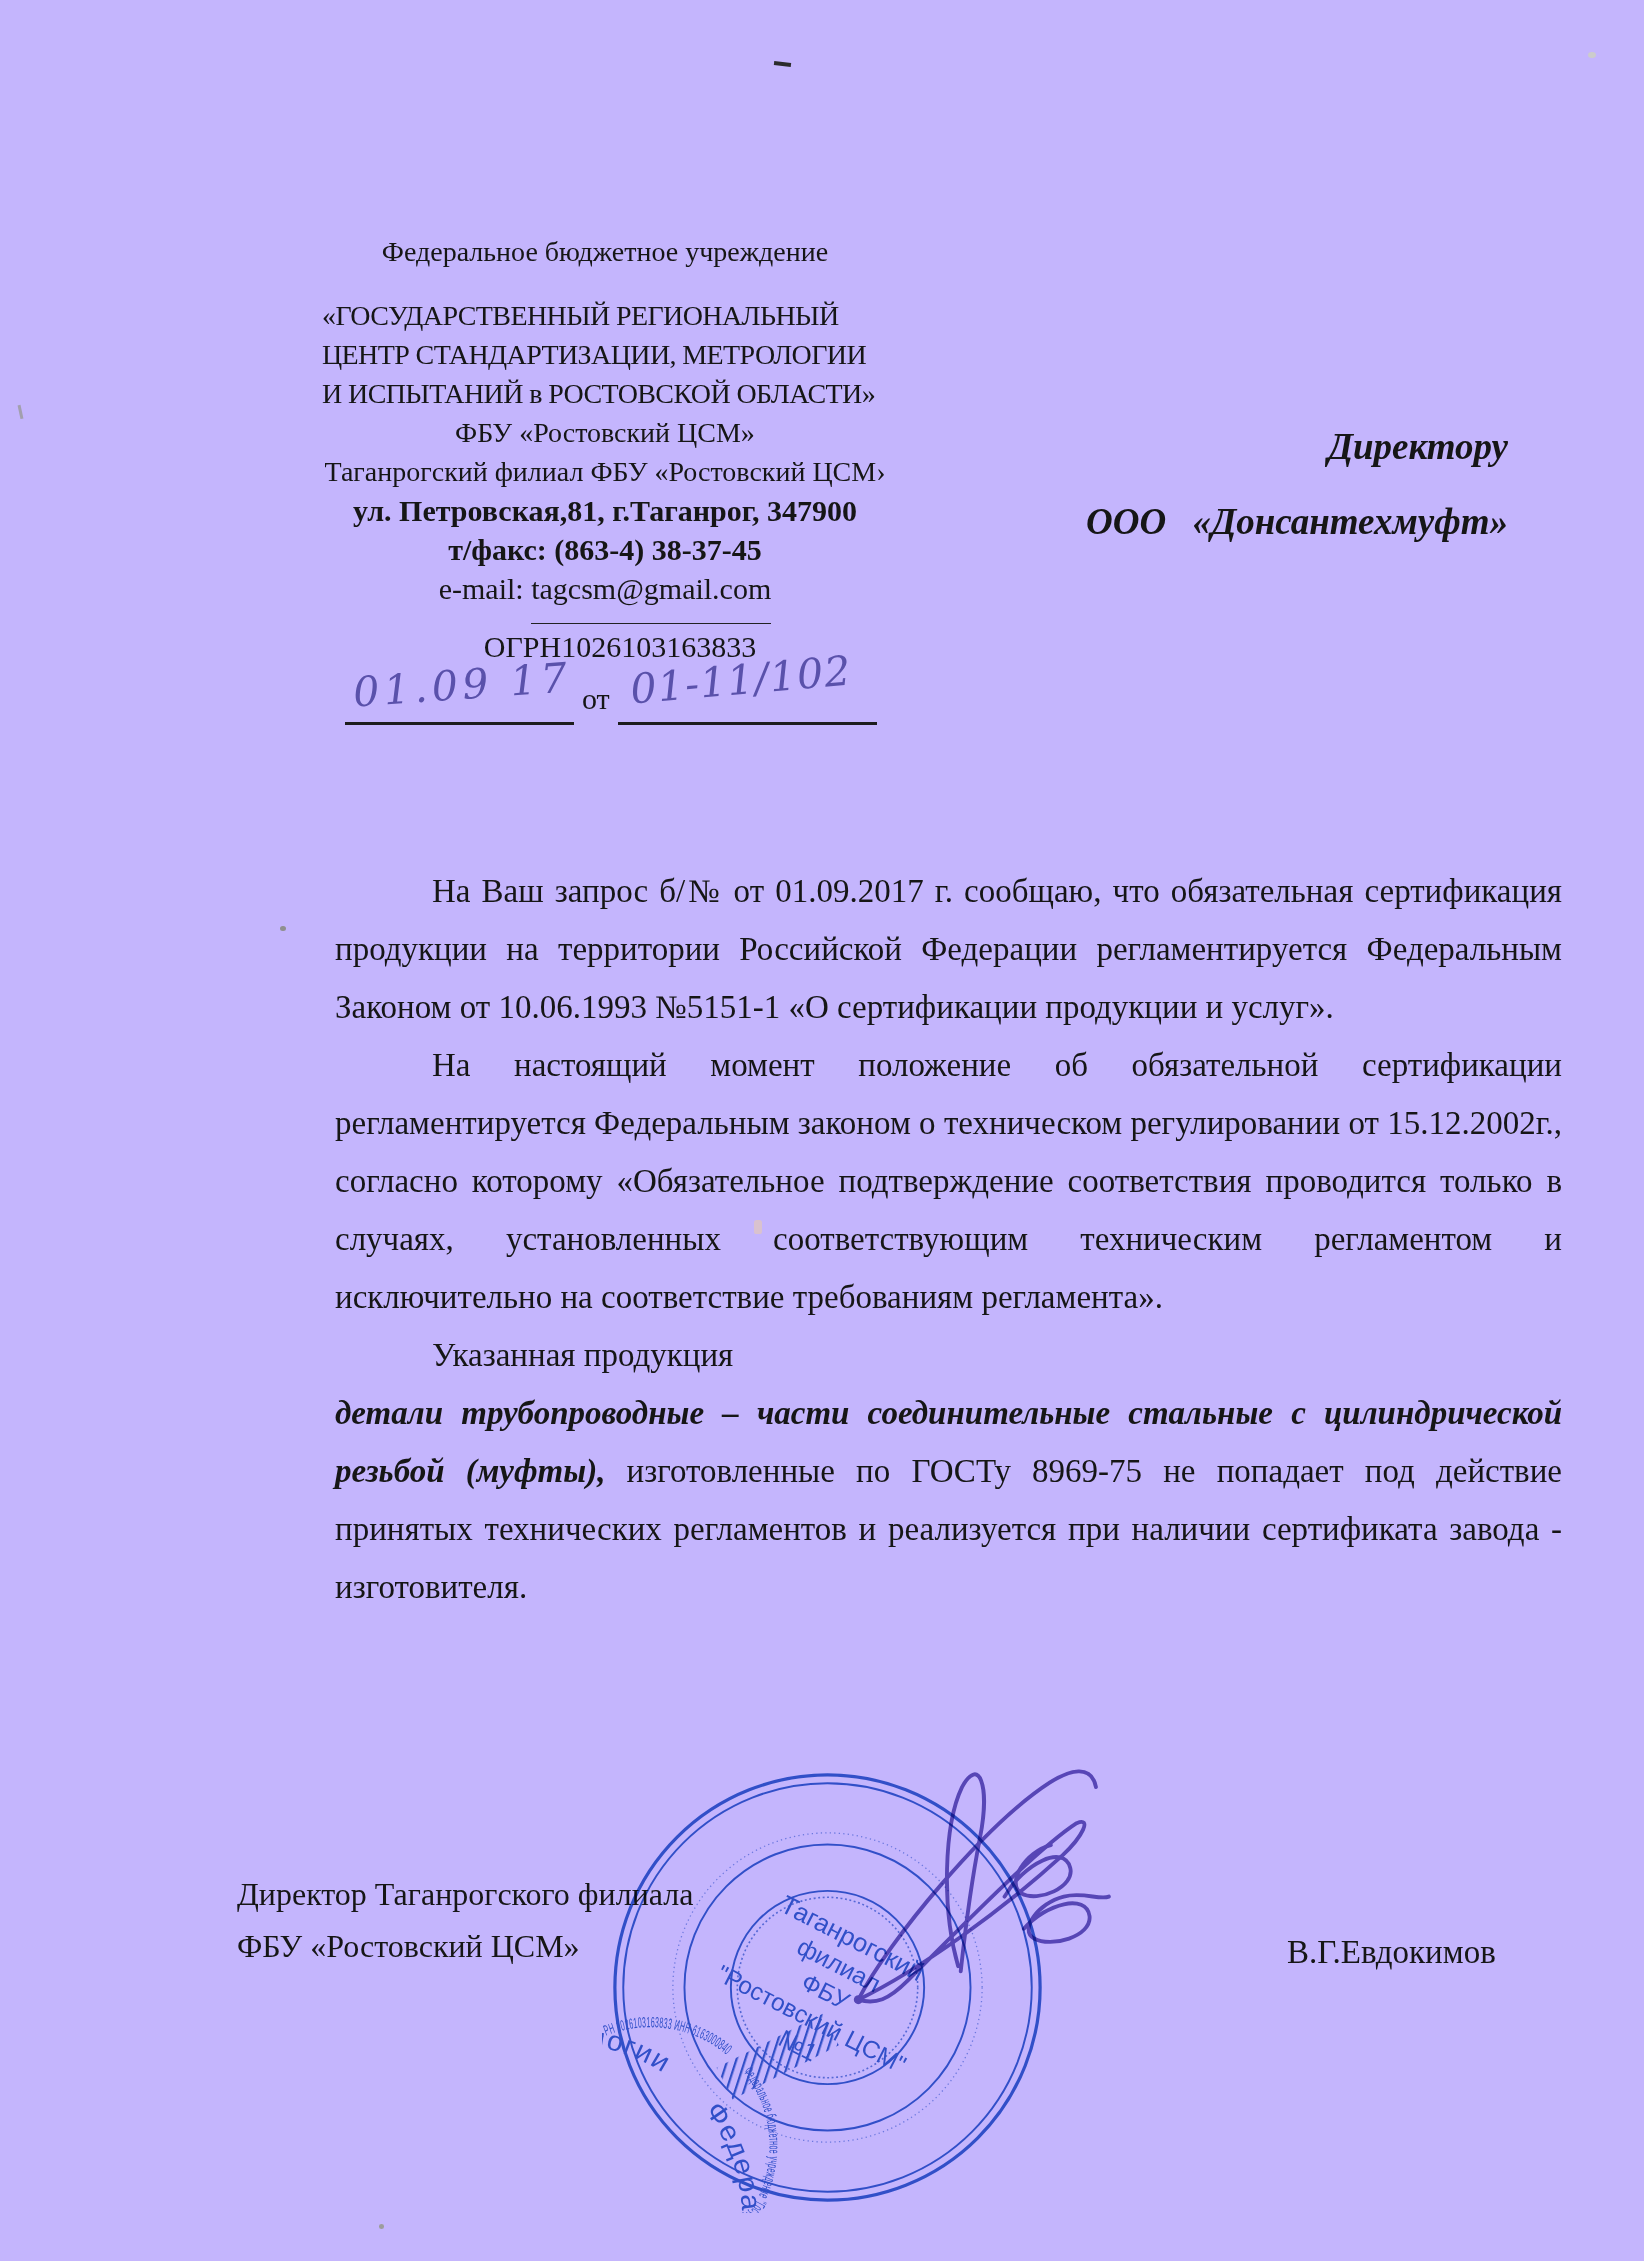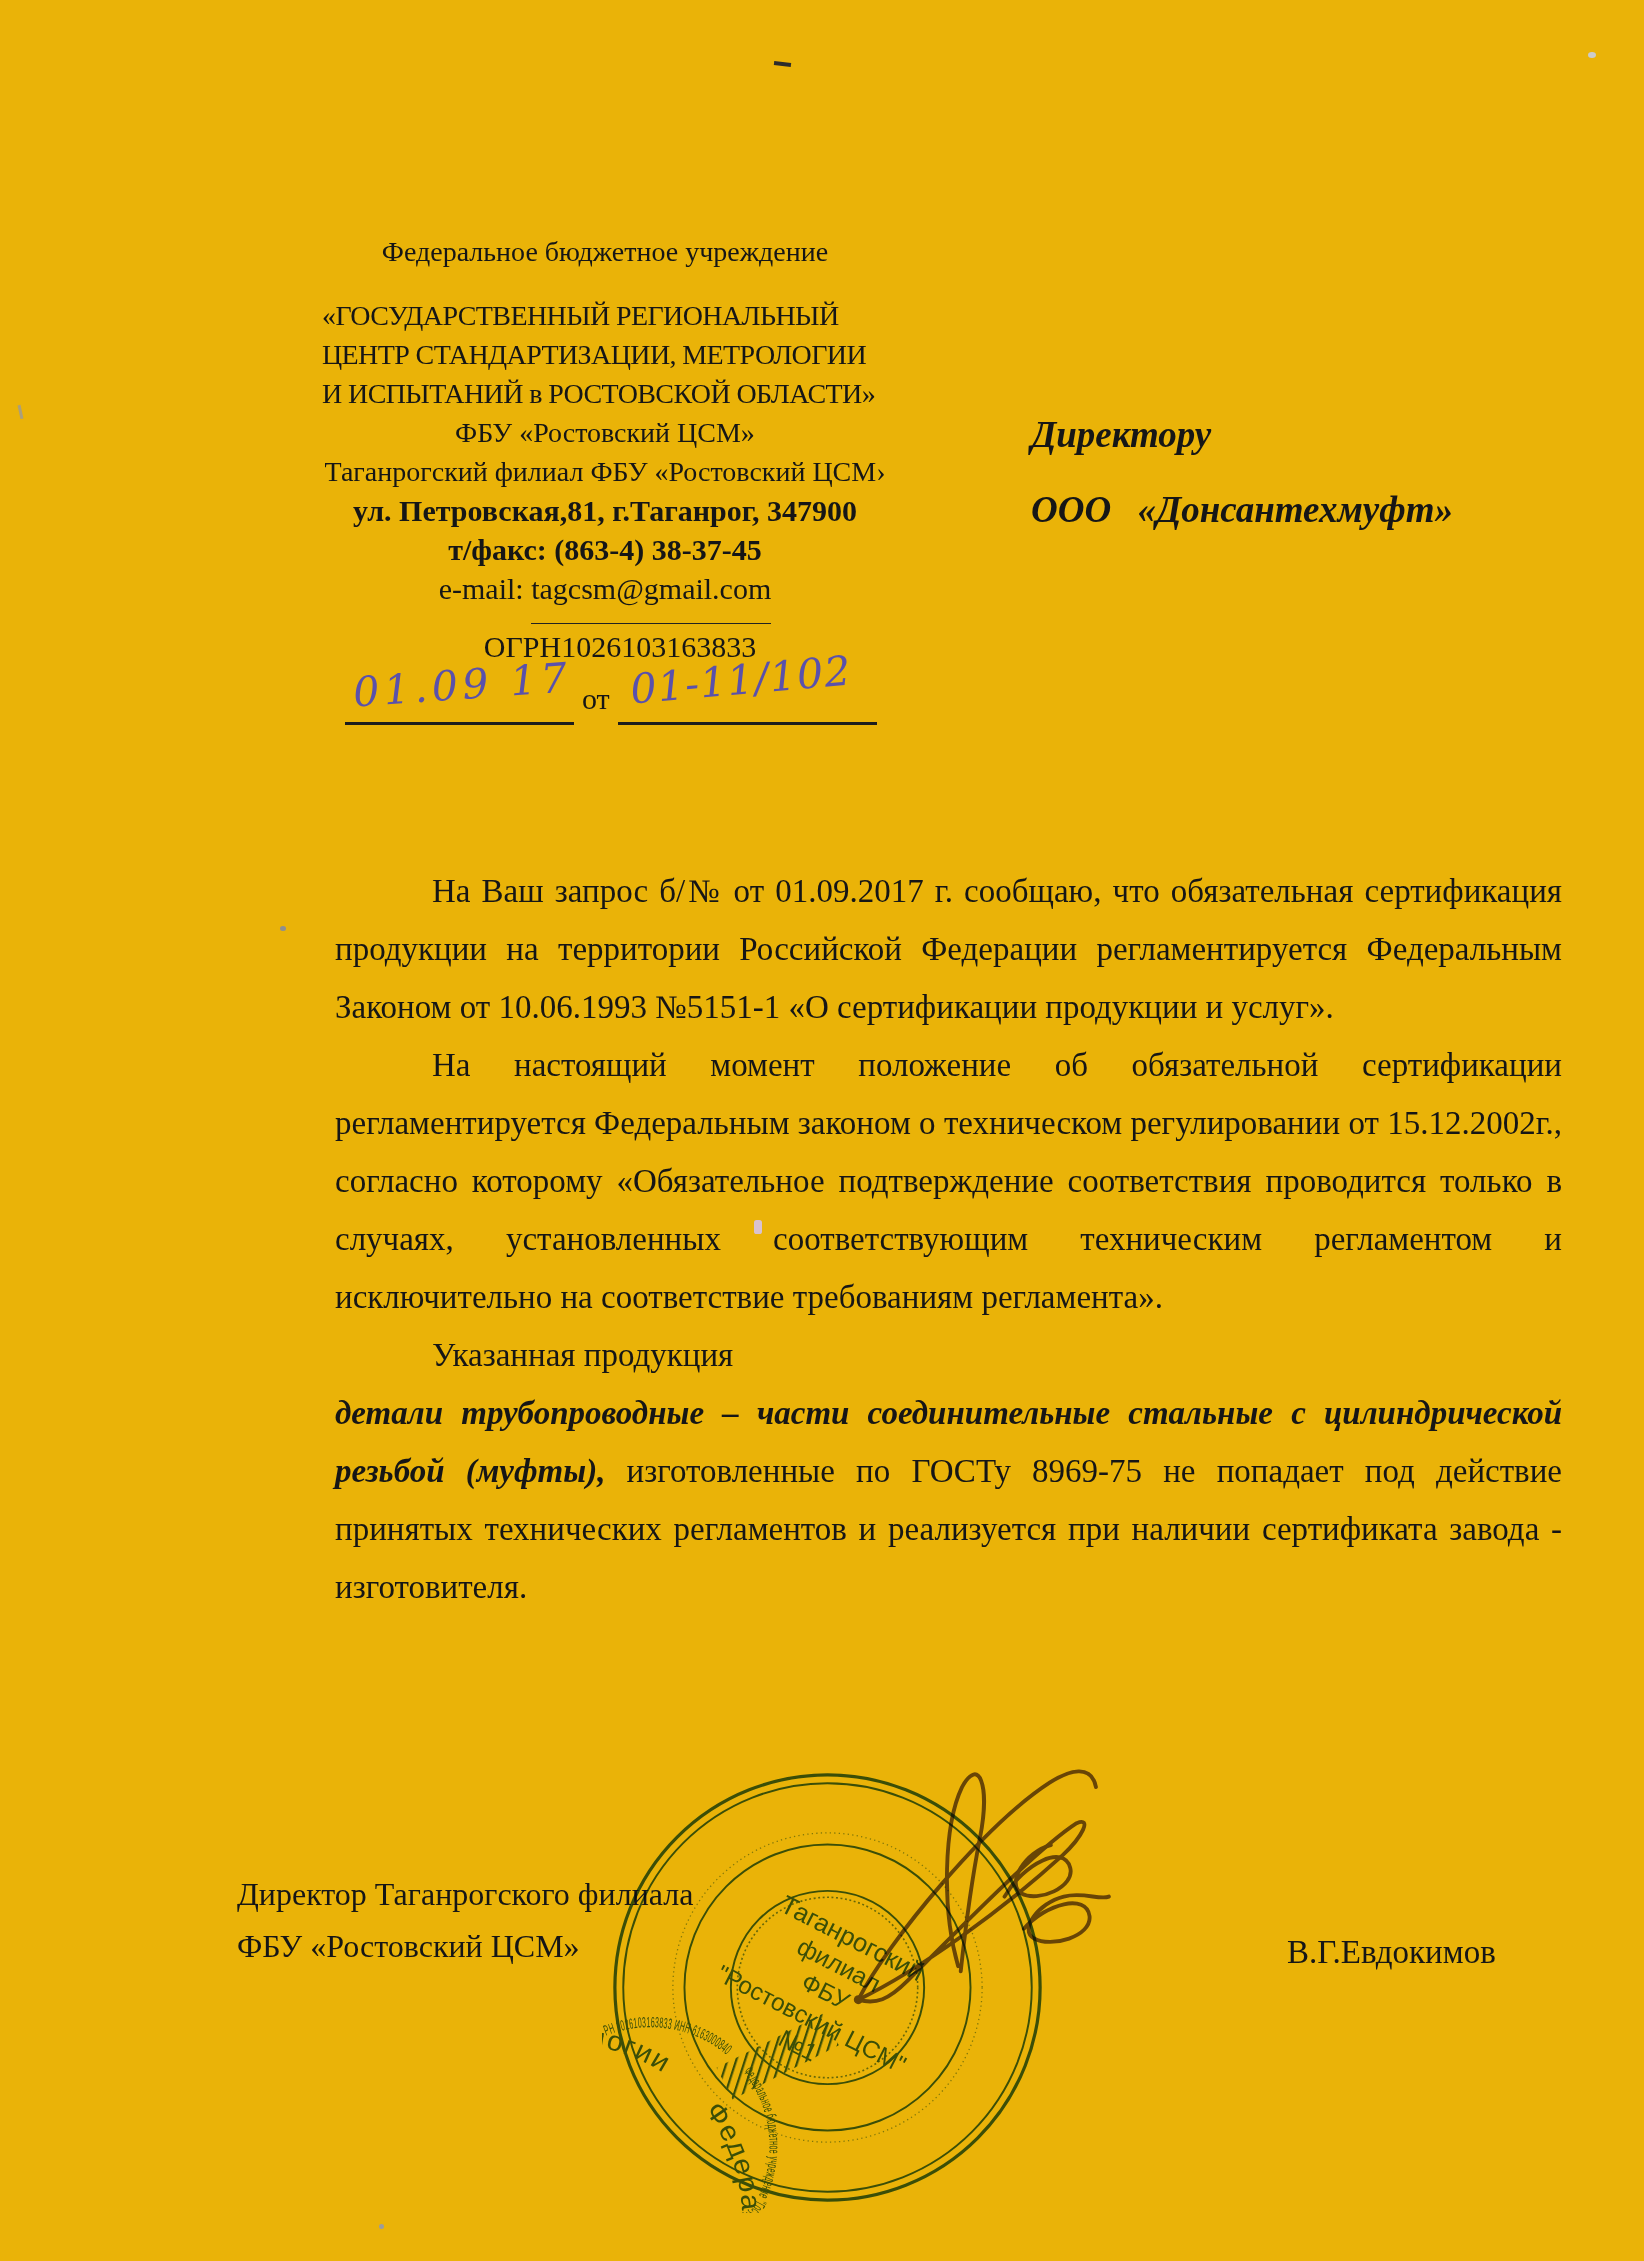--- a/index.html
+++ b/index.html
@@ -1,31 +1,31 @@
 <!DOCTYPE html>
 <html style="font-size:10.3px"><head>
 <meta charset="utf-8">
 <style>
   html,body{margin:0;padding:0;background:#d8d8d8;}
   .page{
     position:relative;width:1644px;height:2261px;margin:0 auto;
-    background:#eab308;overflow:hidden;
+    background:#c4b5fd;overflow:hidden;
     font-family:"Liberation Serif",serif;color:#161616;
   }
   
   .header{position:absolute;left:283px;top:232px;width:644px;text-align:center;}
   .h-line{font-size:28px;line-height:39px;}
   .h-caps{margin-top:24.5px;text-align:left;padding-left:39px;font-size:28px;line-height:39px;letter-spacing:-0.6px;}
   .h-caps div{white-space:nowrap;}
   .h-bold{font-weight:bold;font-size:30px;line-height:39px;white-space:nowrap;text-align:center;}
   .h-email{font-size:30px;line-height:39px;}
   .h-email .u{border-bottom:1.9px solid #222;padding-bottom:18px;}
   .h-ogrn{margin-top:19.3px;font-size:30px;line-height:39px;padding-left:30px;}
   
-  .recipient{position:absolute;left:1031px;top:410px;width:477px;text-align:left;
+  .recipient{position:absolute;left:1031px;top:422px;width:477px;text-align:right;
     font-weight:bold;font-style:italic;font-size:37px;line-height:49px;}
   .recipient .l2{margin-top:26px;white-space:pre;word-spacing:3.9px;}
   
   .hand{position:absolute;font-family:"DejaVu Serif",serif;font-style:italic;color:#5a51ab;white-space:nowrap;}
   .hand1{left:353px;top:661px;font-size:41px;transform:rotate(-4deg);letter-spacing:4.5px;}
   .hand2{left:630px;top:656px;font-size:41px;transform:rotate(-5deg);letter-spacing:1.3px;}
   .ot-label{position:absolute;left:582px;top:682px;font-size:30px;font-family:Liberation Serif, serif;}
   .refline{position:absolute;height:2.6px;background:#1d1d1d;}
   .u1{left:345px;top:722px;width:229px;}
   .u2{left:618px;top:722px;width:259px;}

